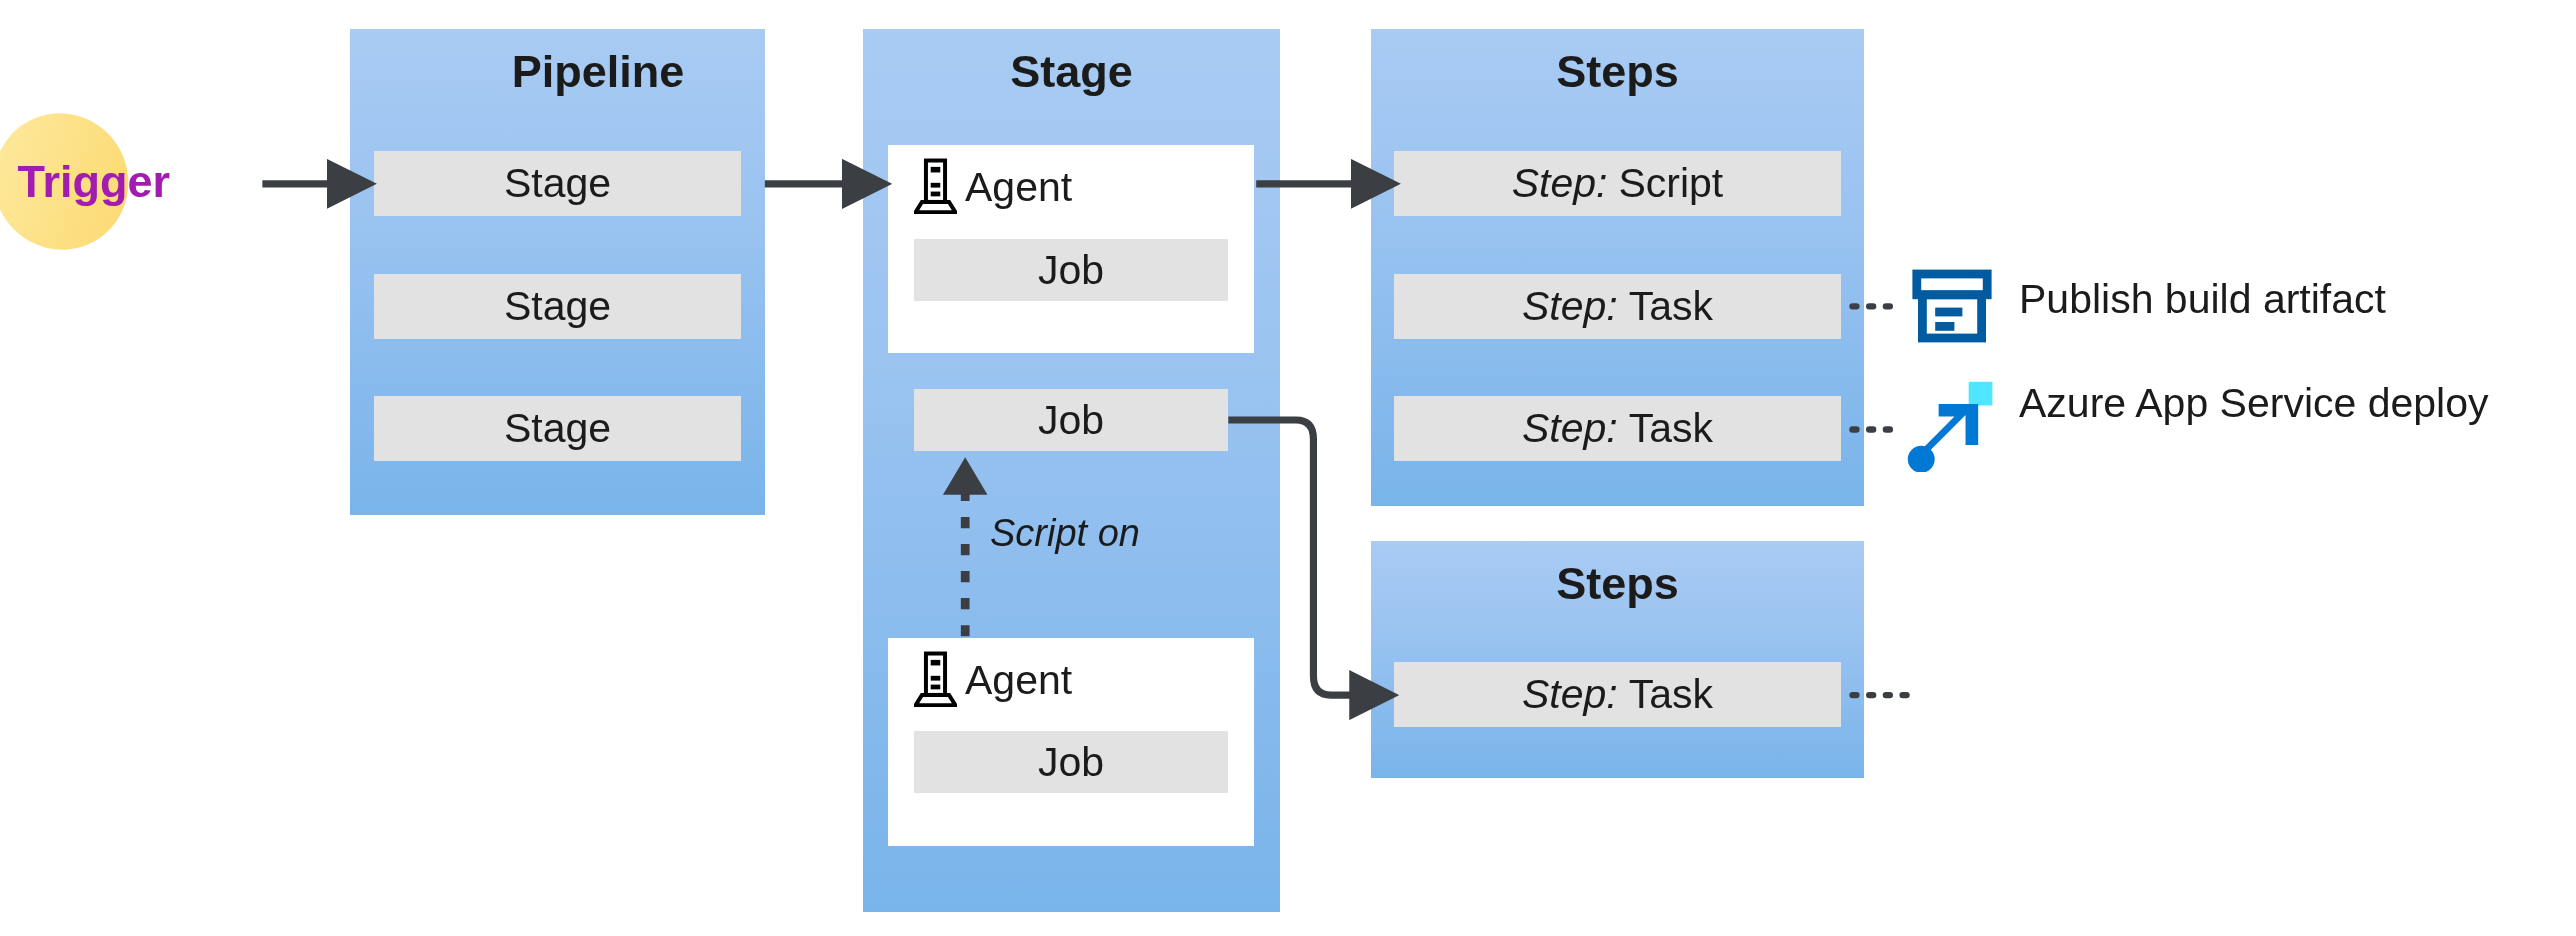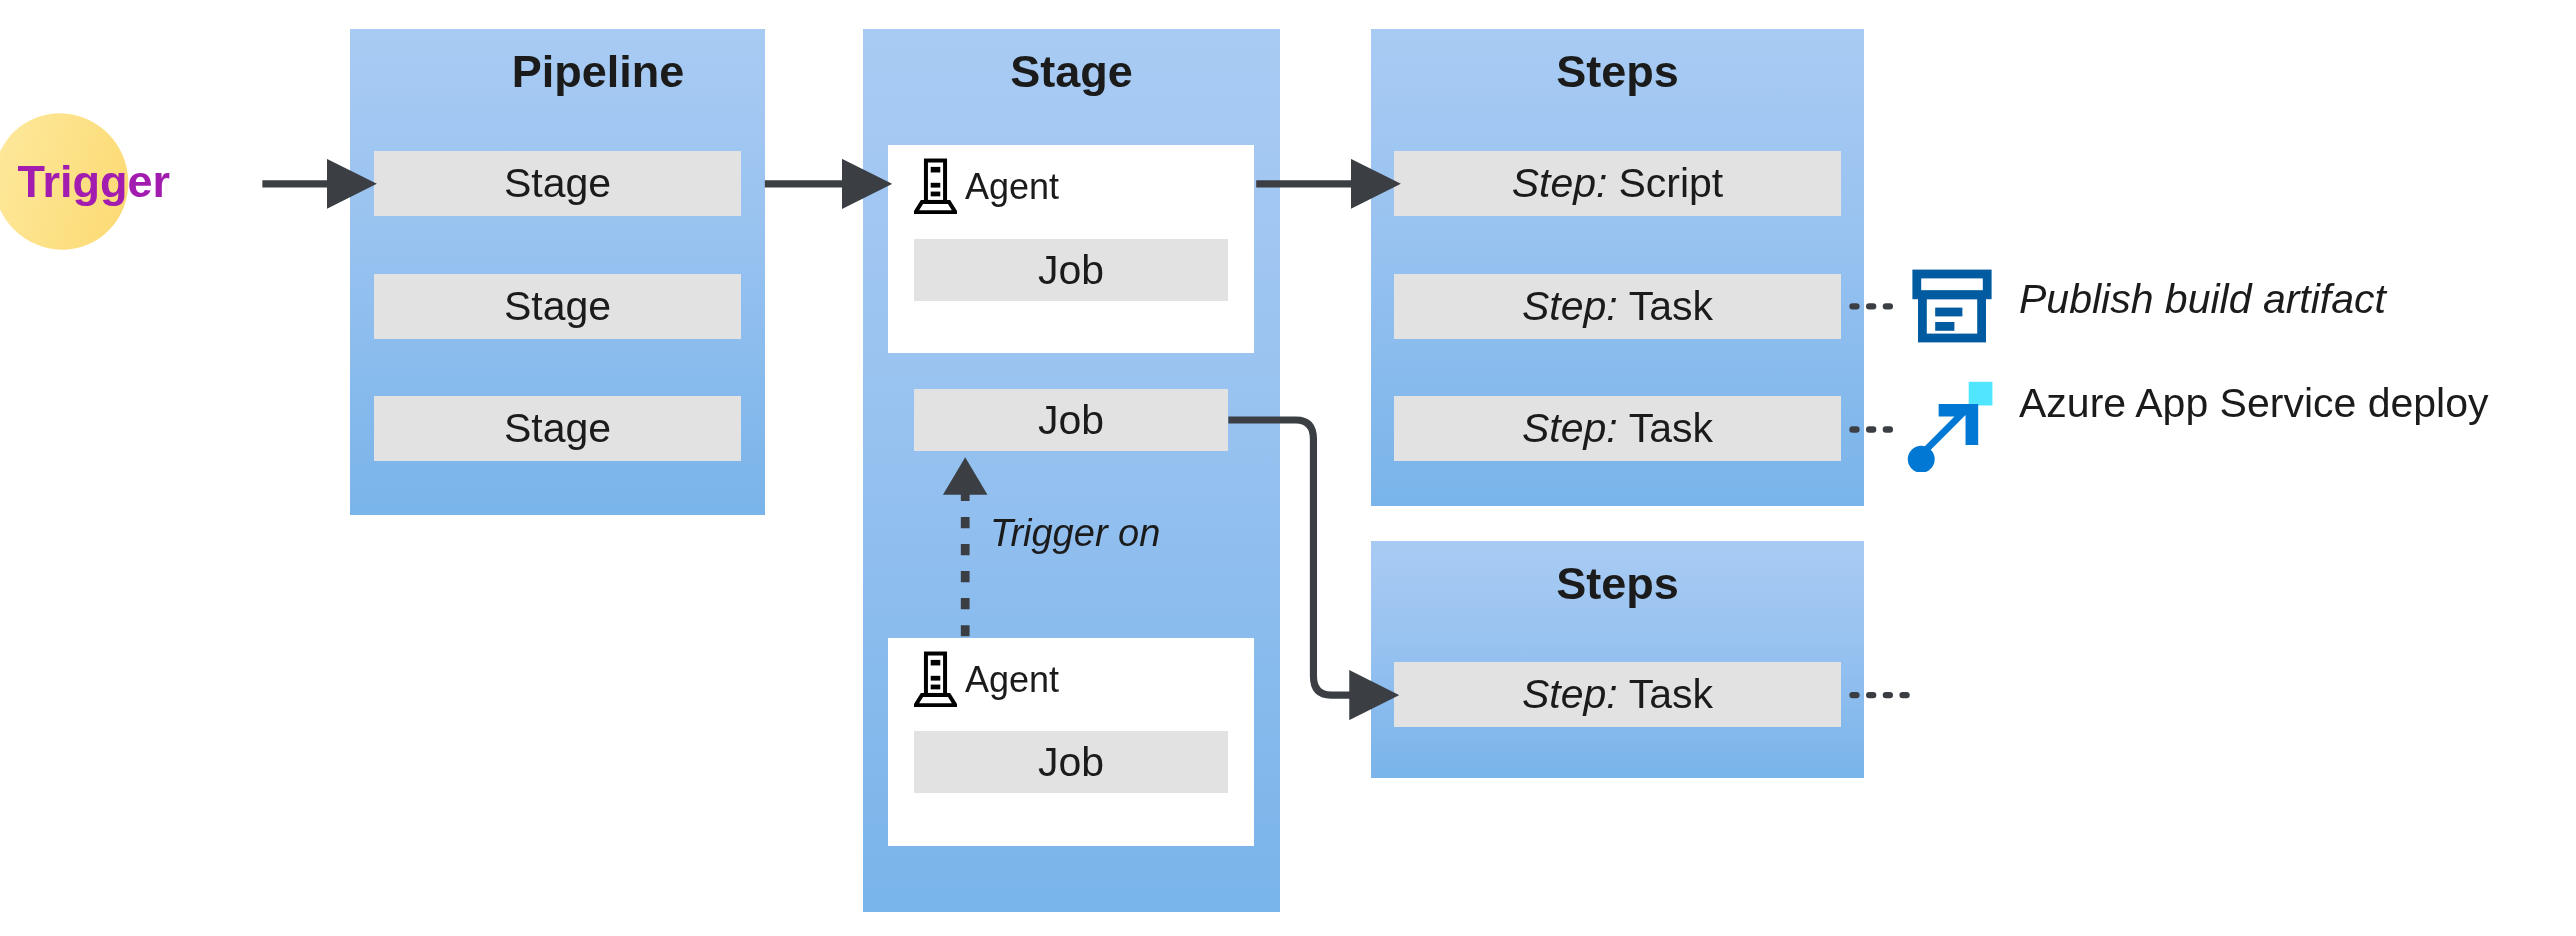--- a/index.html
+++ b/index.html
@@ -26,21 +26,21 @@
     display:flex;align-items:center;justify-content:center;
     color:#1b1b1b;
     font-family:"Liberation Sans", sans-serif;
     white-space:nowrap;
   }
   .chip .it{font-style:italic;}
 
   
   .agent-card{position:absolute;background:#ffffff;}
   .agent-row{position:absolute;display:flex;align-items:center;}
-  .agent-label{font-size:36px;color:#1b1b1b;margin-left:8px;
+  .agent-label{font-size:41px;color:#1b1b1b;margin-left:8px;
     font-family:"Liberation Sans", sans-serif;}
 
   
   .trigger-ell{
     position:absolute;
     background:linear-gradient(135deg,#fdeaa0 0%,#fde28a 45%,#fcd96f 100%);
     border-radius:50%;
     transform:rotate(-28deg);
   }
   .trigger-text{
@@ -91,21 +91,21 @@
         <path d="M10 55 L44 55 L52 68 L2 68 Z" fill="#fff" stroke="#000" stroke-width="5"></path>
       </svg>
     </span>
     <span class="agent-label">Agent</span>
   </div>
   <div class="chip" style="left:914px;top:239px;width:314px;height:62px;font-size:41px;">Job</div>
 
   <div class="chip" style="left:914px;top:389px;width:314px;height:62px;font-size:41px;">Job</div>
 
   <div class="depends-text" style="left:990px;top:513px;width:183px;">
-    <span>Trigger on</span>
+    <span>Script on</span>
   </div>
 
   <div class="agent-card" style="left:888px;top:638px;width:366px;height:208px;"></div>
   <div class="agent-row" style="left:914px;top:646px;height:68px;">
     <span style="display:inline-block;">
       <svg width="43" height="56" viewBox="0 0 54 70" aria-hidden="true">
         <rect x="15" y="3" width="24" height="52" fill="#fff" stroke="#000" stroke-width="5"></rect>
         <rect x="21" y="11" width="12" height="7" fill="#000"></rect>
         <rect x="21" y="31" width="12" height="6" fill="#000"></rect>
         <rect x="21" y="42" width="12" height="6" fill="#000"></rect>
@@ -154,21 +154,21 @@
   </span>
 
   <span class="abs" style="left:1907px;top:377px;">
     <svg width="87" height="95" viewBox="0 0 110 120" aria-hidden="true">
       <rect x="78" y="6" width="30" height="30" fill="#50e6ff"></rect>
       <circle cx="18" cy="104" r="17" fill="#0078d4"></circle>
       <path d="M26 96 L74 48 L74 86 L90 86 L90 34 L40 34 L40 50 L60 50 L14 96 Z" fill="#0078d4"></path>
     </svg>
   </span>
 
-  <div class="legend-text" style="left:2019px;top:278px;width:533px;font-style:italic;">Publish build artifact</div>
+  <div class="legend-text" style="left:2019px;top:278px;width:533px;">Publish build artifact</div>
 
   <div class="legend-text" style="left:2019px;top:382px;width:477px;">Azure App Service deploy</div>
 
 
   <svg class="ov" viewBox="0 0 3240 1178" width="2576" height="937">
     <defs>
       <marker id="ah" markerWidth="7" markerHeight="7" refX="1" refY="3.5" orient="auto" markerUnits="strokeWidth">
         <path d="M0,0 L7,3.5 L0,7 z" fill="#3b3f44"></path>
       </marker>
       <marker id="ahup" markerWidth="7" markerHeight="7" refX="1" refY="3.5" orient="auto" markerUnits="strokeWidth">

